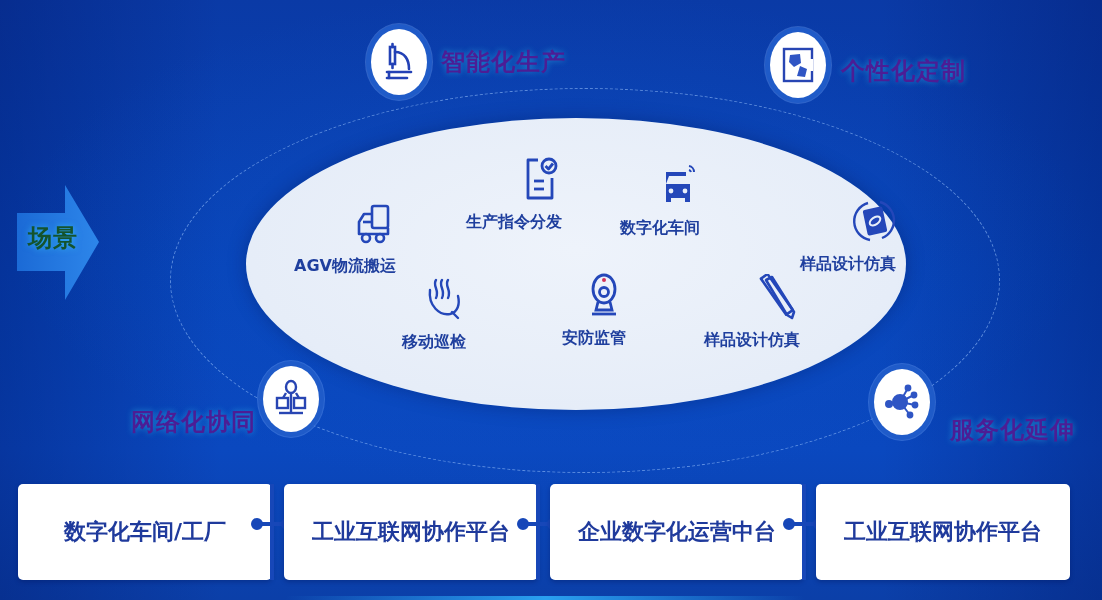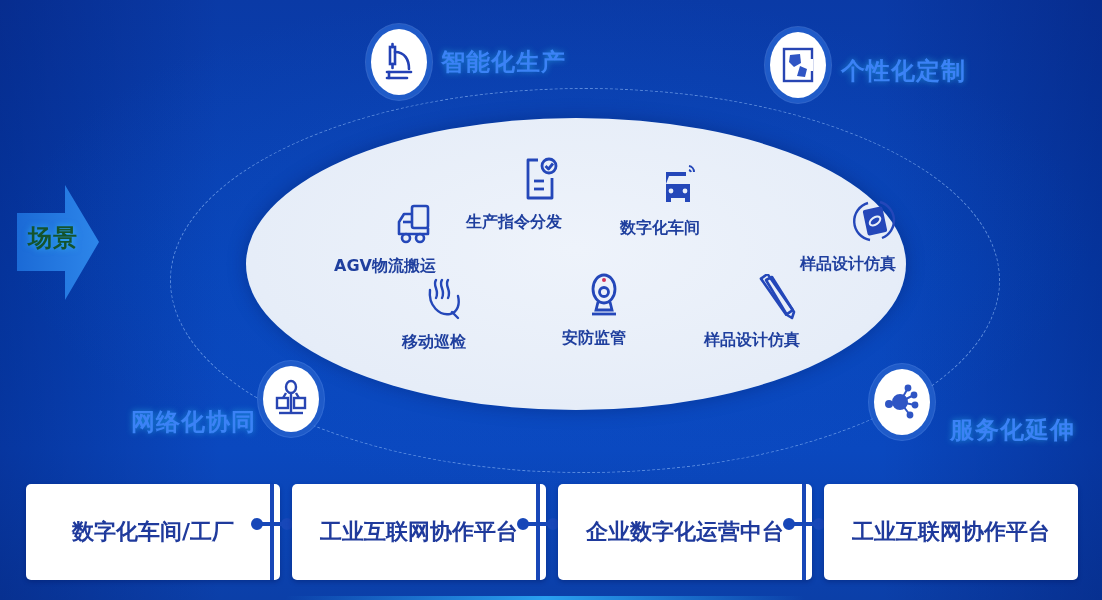--- a/index.html
+++ b/index.html
@@ -44,40 +44,39 @@
     }
     
     .badge-circle {
       position: absolute; width: 56px; height: 66px; border-radius: 50%;
       background: #ffffff;
       box-shadow: 0 0 0 5px rgba(30,90,200,0.9), 0 0 0 6px rgba(120,170,250,0.35);
       display: flex; align-items: center; justify-content: center;
     }
     .badge-circle svg { width: 36px; height: 40px; }
     .badge-label {
-      position: absolute; font-size: 24px; font-weight: bold; color: #3b82f6;
+      position: absolute; font-size: 24px; font-weight: bold; color: #4c1d95;
       white-space: nowrap; letter-spacing: 1px;
       text-shadow: 0 0 6px rgba(60,230,255,0.45);
     }
     
     .scene-item {
       position: absolute; display: flex; flex-direction: column; align-items: flex-end;
     }
     .scene-item svg { width: 44px; height: 46px; }
     .scene-item .lbl {
       margin-top: 10px; font-size: 16px; font-weight: bold; color: #1f3f9e; white-space: nowrap;
     }
     
     .platform-box {
       position: absolute; top: 484px; width: 254px; height: 96px;
       background: #ffffff; border-radius: 5px;
       display: flex; align-items: center; justify-content: center;
       font-size: 22px; font-weight: bold; color: #1f3a9c; letter-spacing: 0px;
       box-shadow: 0 2px 4px rgba(0,20,90,0.35);
-      margin-left: 8px;
     }
     .connector {
       position: absolute; top: 484px; width: 44px; height: 96px;
     }
     .connector svg { width: 100%; height: 100%; }
   </style>
 </head>
 <body>
 
 <div class="bg-vignette"></div>
@@ -151,21 +150,21 @@
       <circle cx="24" cy="6" r="2.4"></circle>
       <circle cx="30" cy="13" r="2.4"></circle>
       <circle cx="31" cy="23" r="2.4"></circle>
       <circle cx="26" cy="33" r="2.4"></circle>
       <circle cx="5" cy="22" r="3"></circle>
     </g>
   </svg>
 </div>
 <div class="badge-label" style="left:950px; top:414px;">服务化延伸</div>
 
-<div class="scene-item" style="left:294px; top:200px;margin-left:40px;">
+<div class="scene-item" style="left:294px; top:200px;">
   <svg viewBox="0 0 44 46">
     <g fill="none" stroke="#2447b9" stroke-width="2.6" stroke-linejoin="round">
       <rect x="20" y="6" width="16" height="22" rx="2"></rect>
       <path d="M20 14 L12 14 L7 22 L7 34 L36 34 L36 28"></path>
       <line x1="11" y1="22" x2="19" y2="22"></line>
       <circle cx="14" cy="38" r="4"></circle>
       <circle cx="28" cy="38" r="4"></circle>
     </g>
   </svg>
   <div class="lbl">AGV物流搬运</div>

